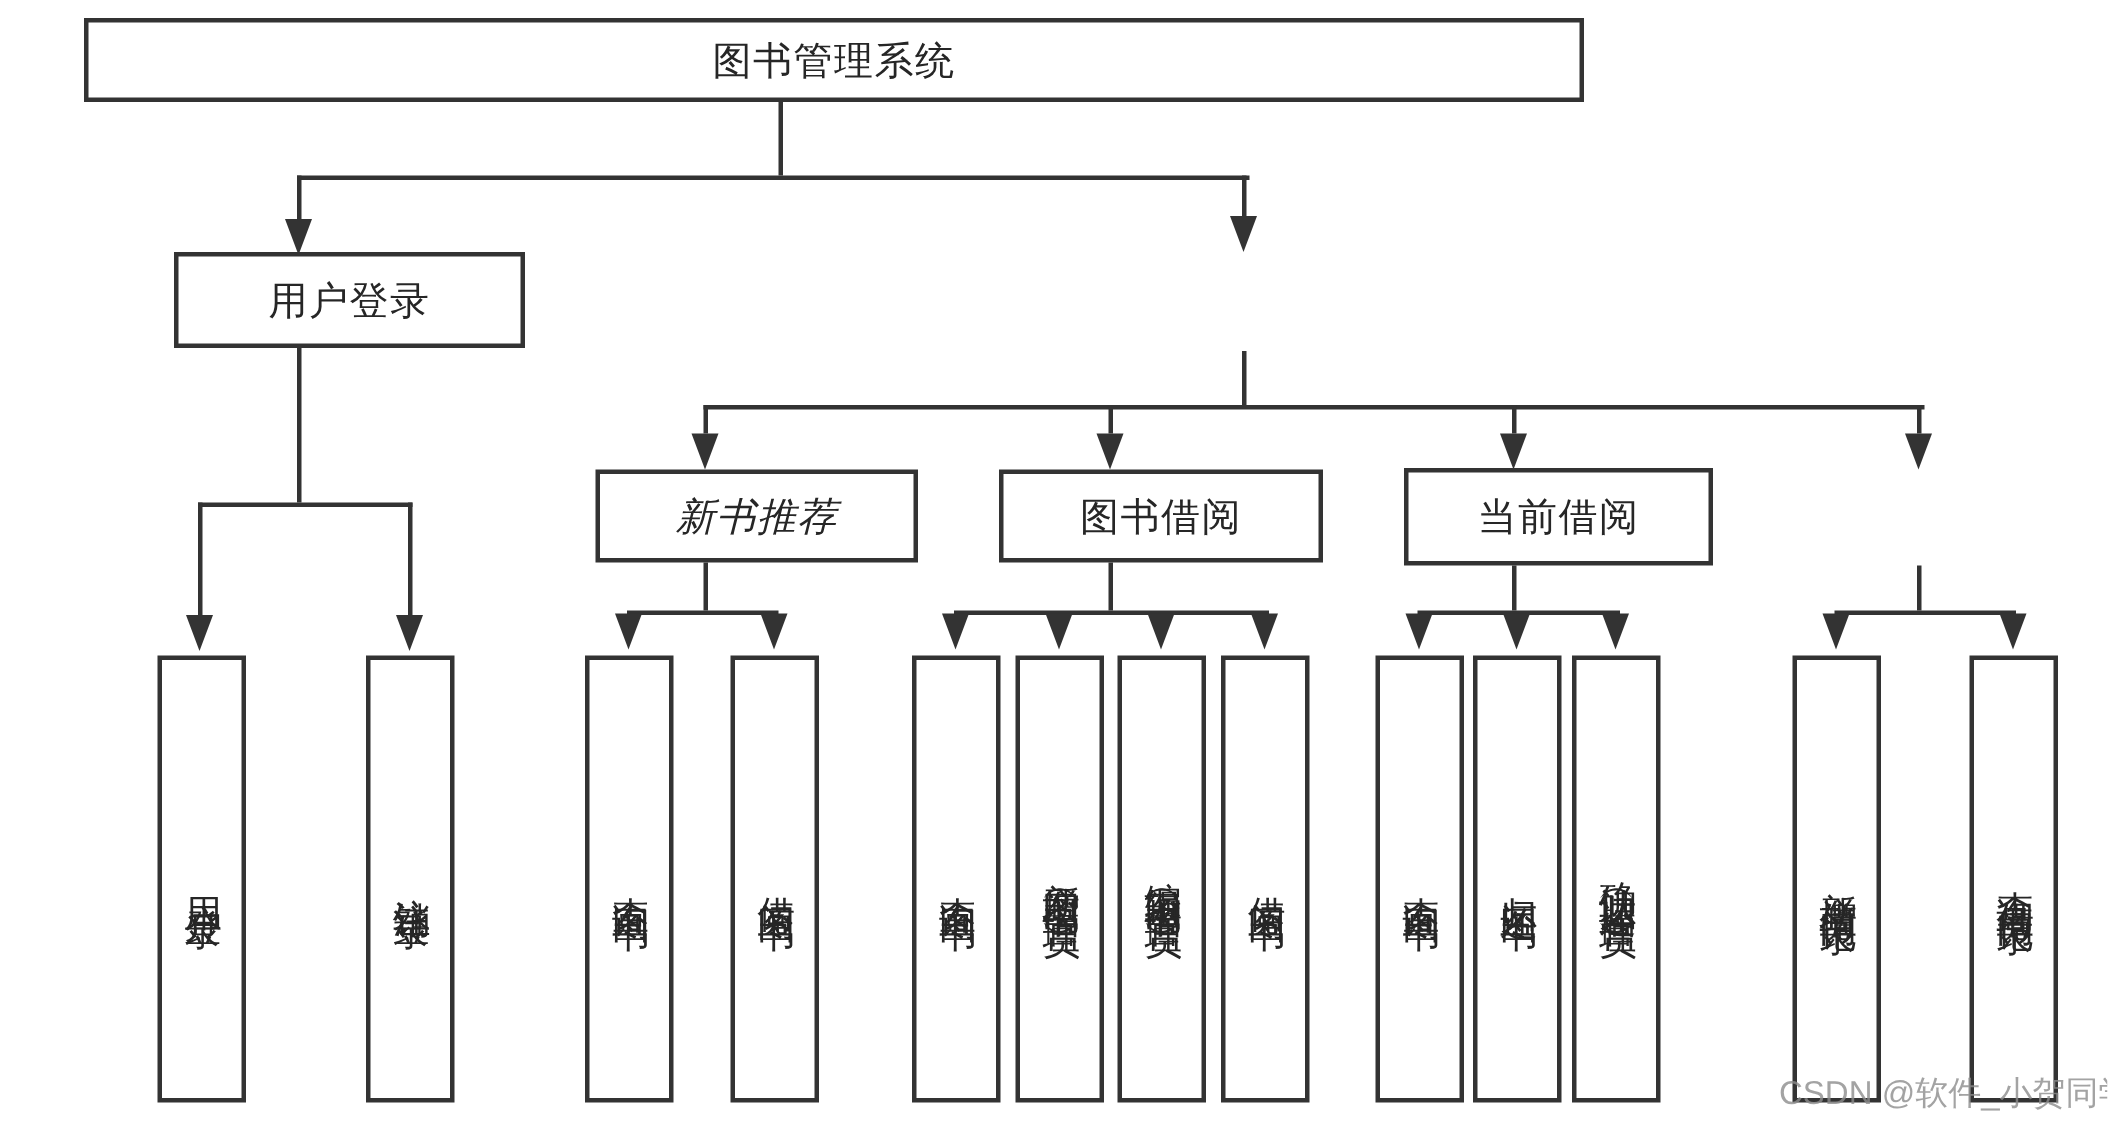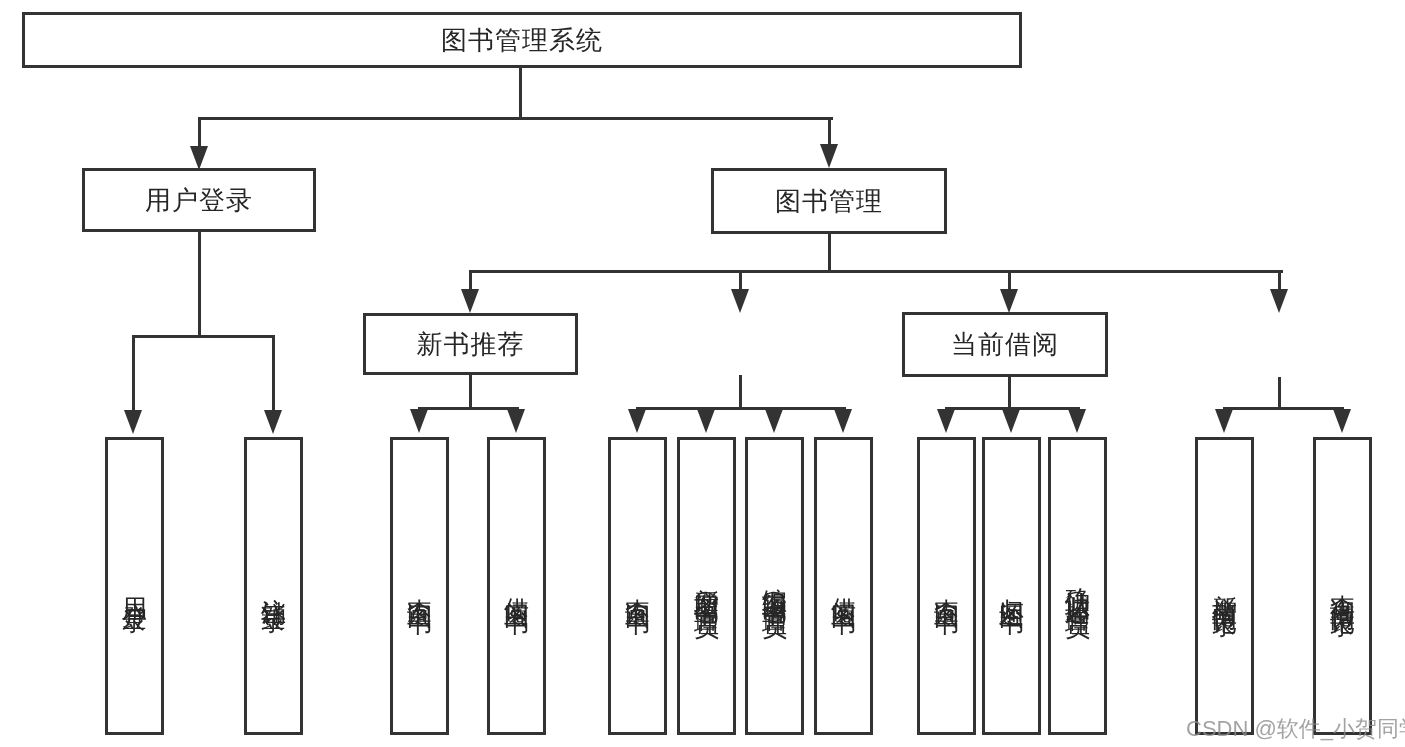--- a/index.html
+++ b/index.html
@@ -22,20 +22,21 @@
     background: #ffffff;
     border: 3px solid #333333;
     box-sizing: border-box;
     display: flex;
     align-items: center;
     justify-content: center;
     font-size: 26px;
     color: #262626;
     letter-spacing: 1px;
     white-space: nowrap;
+    margin-left: 34px;
   }
   .leaf {
     position: absolute;
     background: #ffffff;
     border: 3px solid #333333;
     box-sizing: border-box;
     width: 59px;
     height: 298px;
     top: 437px;
     writing-mode: vertical-rl;
@@ -79,41 +80,41 @@
   <div class="box" style="left:22px; top:12px; width:1000px; height:56px;">图书管理系统</div>
 
   <div class="line" style="left:519px; top:68px; width:3px; height:49px;"></div>
   <div class="line" style="left:198px; top:117px; width:635px; height:3px;"></div>
   <div class="line" style="left:198px; top:117px; width:3px; height:30px;"></div>
   <div class="arrow" style="left:190px; top:146px;"></div>
   <div class="line" style="left:828px; top:117px; width:3px; height:28px;"></div>
   <div class="arrow" style="left:820px; top:144px;"></div>
 
   <div class="box" style="left:82px; top:168px; width:234px; height:64px;">用户登录</div>
-  <div class="box" style="left:711px; top:168px; width:236px; height:66px;">图书管理</div>
 
   <div class="line" style="left:198px; top:232px; width:3px; height:103px;"></div>
   <div class="line" style="left:132px; top:335px; width:143px; height:3px;"></div>
   <div class="line" style="left:132px; top:335px; width:3px; height:76px;"></div>
   <div class="arrow" style="left:124px; top:410px;"></div>
   <div class="line" style="left:272px; top:335px; width:3px; height:76px;"></div>
   <div class="arrow" style="left:264px; top:410px;"></div>
 
   <div class="line" style="left:828px; top:234px; width:3px; height:36px;"></div>
   <div class="line" style="left:469px; top:270px; width:814px; height:3px;"></div>
   <div class="line" style="left:469px; top:270px; width:3px; height:19px;"></div>
   <div class="arrow" style="left:461px; top:289px;"></div>
   <div class="line" style="left:739px; top:270px; width:3px; height:19px;"></div>
   <div class="arrow" style="left:731px; top:289px;"></div>
   <div class="line" style="left:1008px; top:270px; width:3px; height:19px;"></div>
   <div class="arrow" style="left:1000px; top:289px;"></div>
   <div class="line" style="left:1278px; top:270px; width:3px; height:19px;"></div>
   <div class="arrow" style="left:1270px; top:289px;"></div>
 
-  <div class="box" style="left:363px; top:313px; width:215px; height:62px;">新书推荐</div>
+  <div class="box" style="left:363px; top:313px; width:215px; height:62px;font-style:italic;">新书推荐</div>
+  <div class="box" style="left:632px; top:313px; width:216px; height:62px;">图书借阅</div>
   <div class="box" style="left:902px; top:312px; width:206px; height:65px;">当前借阅</div>
 
   <div class="line" style="left:469px; top:375px; width:3px; height:32px;"></div>
   <div class="line" style="left:418px; top:407px; width:101px; height:3px;"></div>
   <div class="arrow" style="left:410px; top:409px;"></div>
   <div class="arrow" style="left:507px; top:409px;"></div>
 
   <div class="line" style="left:739px; top:375px; width:3px; height:32px;"></div>
   <div class="line" style="left:636px; top:407px; width:210px; height:3px;"></div>
   <div class="arrow" style="left:628px; top:409px;"></div>

